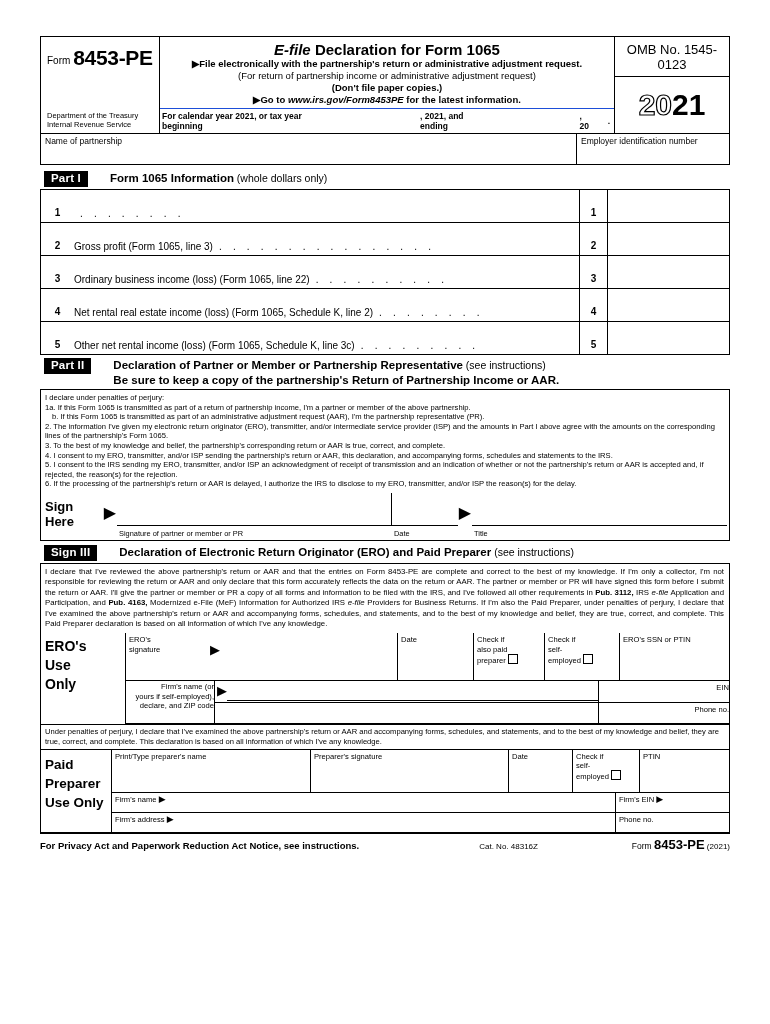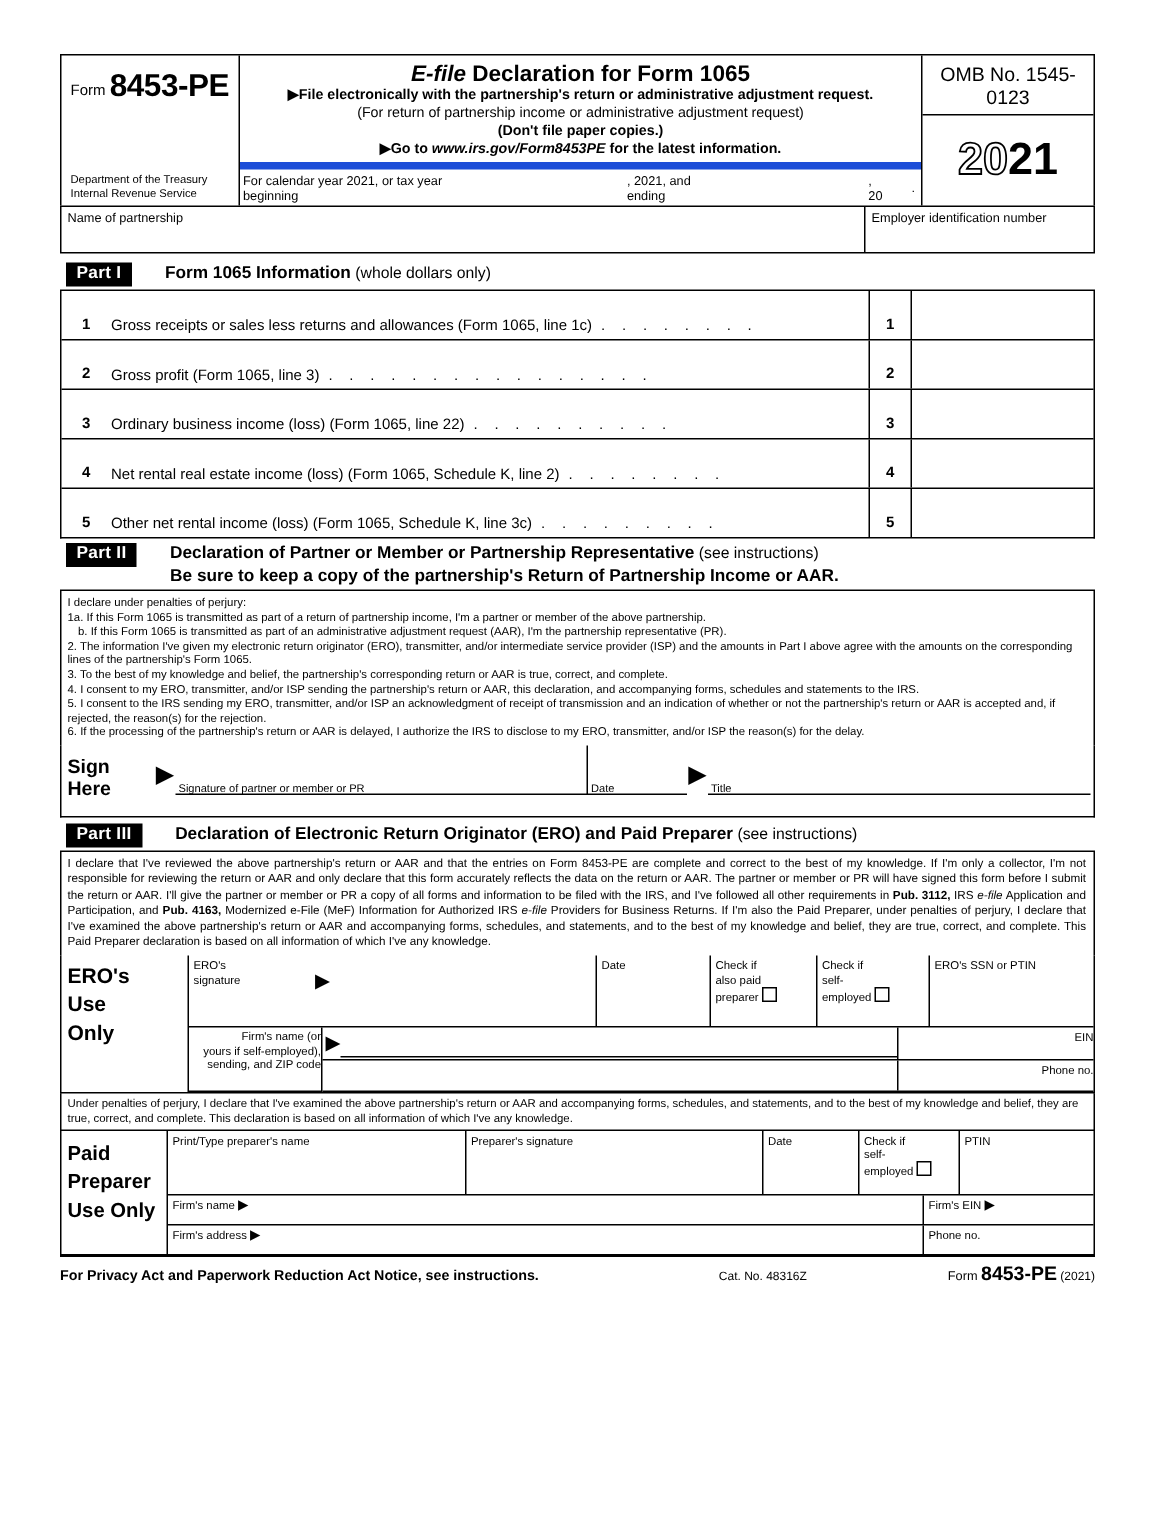--- a/index.html
+++ b/index.html
@@ -22,21 +22,21 @@
   .form-no{font-size:10px;line-height:1;padding-top:6px;}
   .form-no b{font-size:21px;font-weight:bold;letter-spacing:-0.3px;vertical-align:-1px;}
   .dept{font-size:7.5px;line-height:9px;padding-bottom:2px;}
   .hdr-mid{flex:1;display:flex;flex-direction:column;}
   .hdr-mid-top{padding:4px 4px 2px;text-align:center;flex:1;}
   .h-title{font-size:15px;font-weight:bold;line-height:17px;}
   .h-title i{font-style:italic;}
   .h-sub{font-size:9.5px;line-height:12px;}
   .h-sub b{font-weight:bold;}
   .h-sub i{font-style:italic;}
-  .cal{font-size:8.5px;font-weight:normal;border-top:5px solid #1d4ed8;
+  .cal{font-size:8.5px;font-weight:bold;border-top:1px solid #1d4ed8;
        padding:2px 4px 2px 2px;display:flex;align-items:center;}
   .cal .sp1{display:inline-block;width:150px;}
   .cal .sp2{display:inline-block;width:132px;}
   .hdr-right{width:114px;border-left:1px solid #000;display:flex;flex-direction:column;}
   .omb{font-size:13px;text-align:center;padding:5px 0 4px;border-bottom:1px solid #000;}
   .yr{flex:1;display:flex;align-items:center;justify-content:center;}
   .yr span{font-size:30px;font-weight:bold;line-height:1;}
   .yr .hollow{color:#fff;-webkit-text-stroke:1.2px #000;}
 
   
@@ -76,21 +76,21 @@
   .p3decl i{font-style:italic;}
 
   
   .signblk{border:1px solid #000;border-top:none;display:flex;height:47px;position:relative;}
   .signlbl{width:58px;font-size:13px;font-weight:bold;line-height:15px;
            padding:6px 0 0 4px;}
   .arrow{width:14px;display:flex;align-items:center;justify-content:center;
          font-size:16px;line-height:1;}
   .sigfield{position:relative;}
   .sigline{position:absolute;left:0;right:0;bottom:14px;border-bottom:1.2px solid #000;}
-  .siglbl{position:absolute;left:2px;bottom:14px;font-size:7.4px;}
+  .siglbl{position:absolute;left:2px;bottom:2px;font-size:7.4px;}
   .vtick{position:absolute;top:0;bottom:14px;width:0;border-left:1px solid #000;}
 
   
   .erowrap{border:1px solid #000;border-top:none;display:flex;}
   .erolbl{width:80px;border-right:1px solid #000;font-size:14px;font-weight:bold;
           line-height:19px;padding:4px 0 0 4px;}
   .erobody{flex:1;}
   .ero-r1{display:flex;height:47px;border-bottom:1px solid #000;}
   .cell{font-size:7.6px;line-height:9.4px;padding:2px 0 0 3px;position:relative;}
   .cell.bl{border-left:1px solid #000;}
@@ -187,21 +187,20 @@
     <span class="pnum">Part I</span>
     <span class="ptitle">
       <span>Form 1065 Information</span><span class="reg"> (whole dollars only)</span>
     </span>
   </div>
 
   <div class="p1 bb">
     <div class="lrow">
       <div class="lnum">1</div>
       <div class="ltext">
-        <span>Gross receipts or sales less returns and allowances (Form 1065, line 1c)</span>
             <span class="dots">. . . . . . . .</span>
       </div>
       <div class="lbox">1</div>
       <div class="lamt"></div>
     </div>
     <div class="lrow">
       <div class="lnum">2</div>
       <div class="ltext">
         <span>Gross profit (Form 1065, line 3)</span>
             <span class="dots">. . . . . . . . . . . . . . . .</span>
@@ -270,21 +269,21 @@
       <div class="siglbl" style="left:277px;">Date</div>
     </div>
     <div class="arrow" style="padding-top:12px;align-items:flex-start;">▶</div>
     <div class="sigfield grow" style="margin-right:2px;">
       <div class="sigline"></div>
       <div class="siglbl">Title</div>
     </div>
   </div>
 
   <div class="partbar nogap" style="margin-top:3px;">
-    <span class="pnum">Part III</span>
+    <span class="pnum">Sign III</span>
     <span class="ptitle">
       <span>Declaration of Electronic Return Originator (ERO) and Paid Preparer</span><span class="reg"> (see instructions)</span>
     </span>
   </div>
 
   <div class="decl p3decl">
     <span>I declare that I've reviewed the above partnership's return or AAR and that the entries on Form 8453-PE are complete and correct to the best of my knowledge. If I'm only a collector, I'm not responsible for reviewing the return or AAR and only declare that this form accurately reflects the data on the return or AAR. The partner or member or PR will have signed this form before I submit the return or AAR. I'll give the partner or member or PR a copy of all forms and information to be filed with the IRS, and I've followed all other requirements in </span><b>Pub. 3112,</b><span> IRS </span><i>e-file</i><span> Application and Participation, and </span><b>Pub. 4163,</b><span> Modernized e-File (MeF) Information for Authorized IRS </span><i>e-file</i><span> Providers for Business Returns. If I'm also the Paid Preparer, under penalties of perjury, I declare that I've examined the above partnership's return or AAR and accompanying forms, schedules, and statements, and to the best of my knowledge and belief, they are true, correct, and complete. This Paid Preparer declaration is based on all information of which I've any knowledge.</span>
   </div>
 
   <div class="erowrap">
@@ -320,21 +319,21 @@
         </div>
         <div class="cell bl grow">
           <span>ERO's SSN or PTIN</span>
         </div>
       </div>
 
       <div style="display:flex;text-align:right;">
         <div class="cell" style="width:88px;border-right:none;padding-top:1px;position:relative;height:43px;box-sizing:border-box;border-bottom:1px solid #000;">
           <div>Firm's name (or</div>
           <div>yours if self-employed),</div>
-          <div>sending, and ZIP code</div>
+          <div>declare, and ZIP code</div>
         </div>
         <div style="flex:1;position:relative;border-left:1px solid #000;">
           <div style="display:flex;height:22px;border-bottom:1px solid #000;box-sizing:border-box;">
             <div style="flex:1;position:relative;">
               <span class="sigarrow" style="left:2px;top:3px;">▶</span>
               <div class="fline" style="left:12px;right:0;bottom:1px;"></div>
             </div>
             <div class="cell bl" style="width:127px;">
               <span>EIN</span>
             </div>

